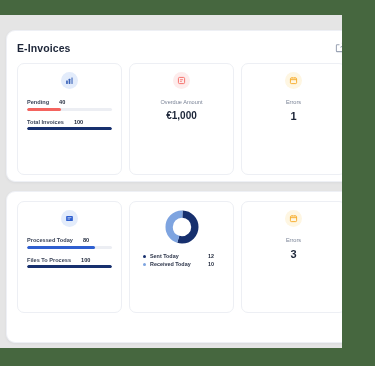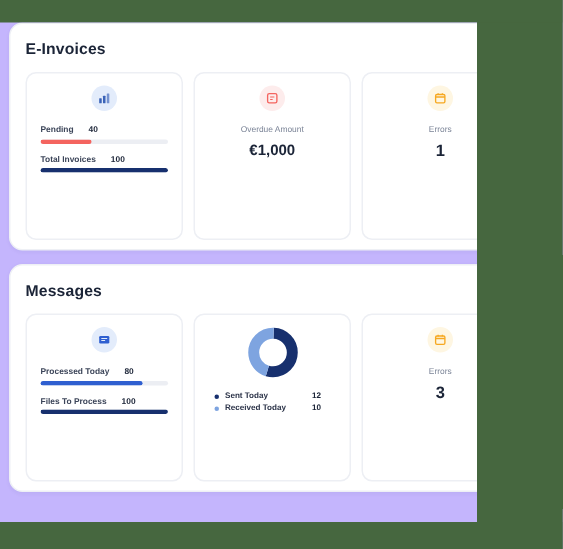--- a/index.html
+++ b/index.html
@@ -9,26 +9,26 @@
     font-family: "Liberation Sans", sans-serif;
     background: #46673f;
   }
   .top-band, .bottom-band {
     width: 375px; background: #46673f;
   }
   .top-band { height: 15px; }
   .bottom-band { height: 18px; }
 
   .viewport {
-    width: 318px;
+    width: 342px;
     height: 333px;
-    background: #c4b5fd;
+    background: #e5e5e5;
     overflow: hidden;
     position: relative;
-    padding-top: 0;
+    padding-top: 15px;
   }
 
   .section-row {
     display: flex;
     gap: 10px;
     padding: 0 6px;
     margin-bottom: 9px;
   }
 
   .panel {
@@ -257,30 +257,20 @@
 
     <div class="panel partial">
       
       
     </div>
   </div>
 
   <div class="section-row">
 
     <div class="panel">
-      <div class="panel-head">
-        <div class="panel-title">Messages</div>
-        <span class="ext-icon">
-          <svg viewBox="0 0 16 16" fill="none" stroke="currentColor" stroke-width="1.5">
-            <path d="M10 2h4v4"></path>
-              <path d="M14 2 8 8"></path>
-            <path d="M12 9.5V13a1 1 0 0 1-1 1H3a1 1 0 0 1-1-1V5a1 1 0 0 1 1-1h3.5"></path>
-          </svg>
-        </span>
-      </div>
 
       <div class="cards">
 
         <div class="card">
           <div class="icon-circle ic-blue">
             <svg width="9" height="9" viewBox="0 0 16 16" fill="#2f5fd0">
               <rect x="2" y="3.5" width="12" height="9" rx="1.6"></rect>
               <path d="M4.5 6.5h7M4.5 9h4.5" stroke="#e3ecfb" stroke-width="1.2"></path>
             </svg>
           </div>

